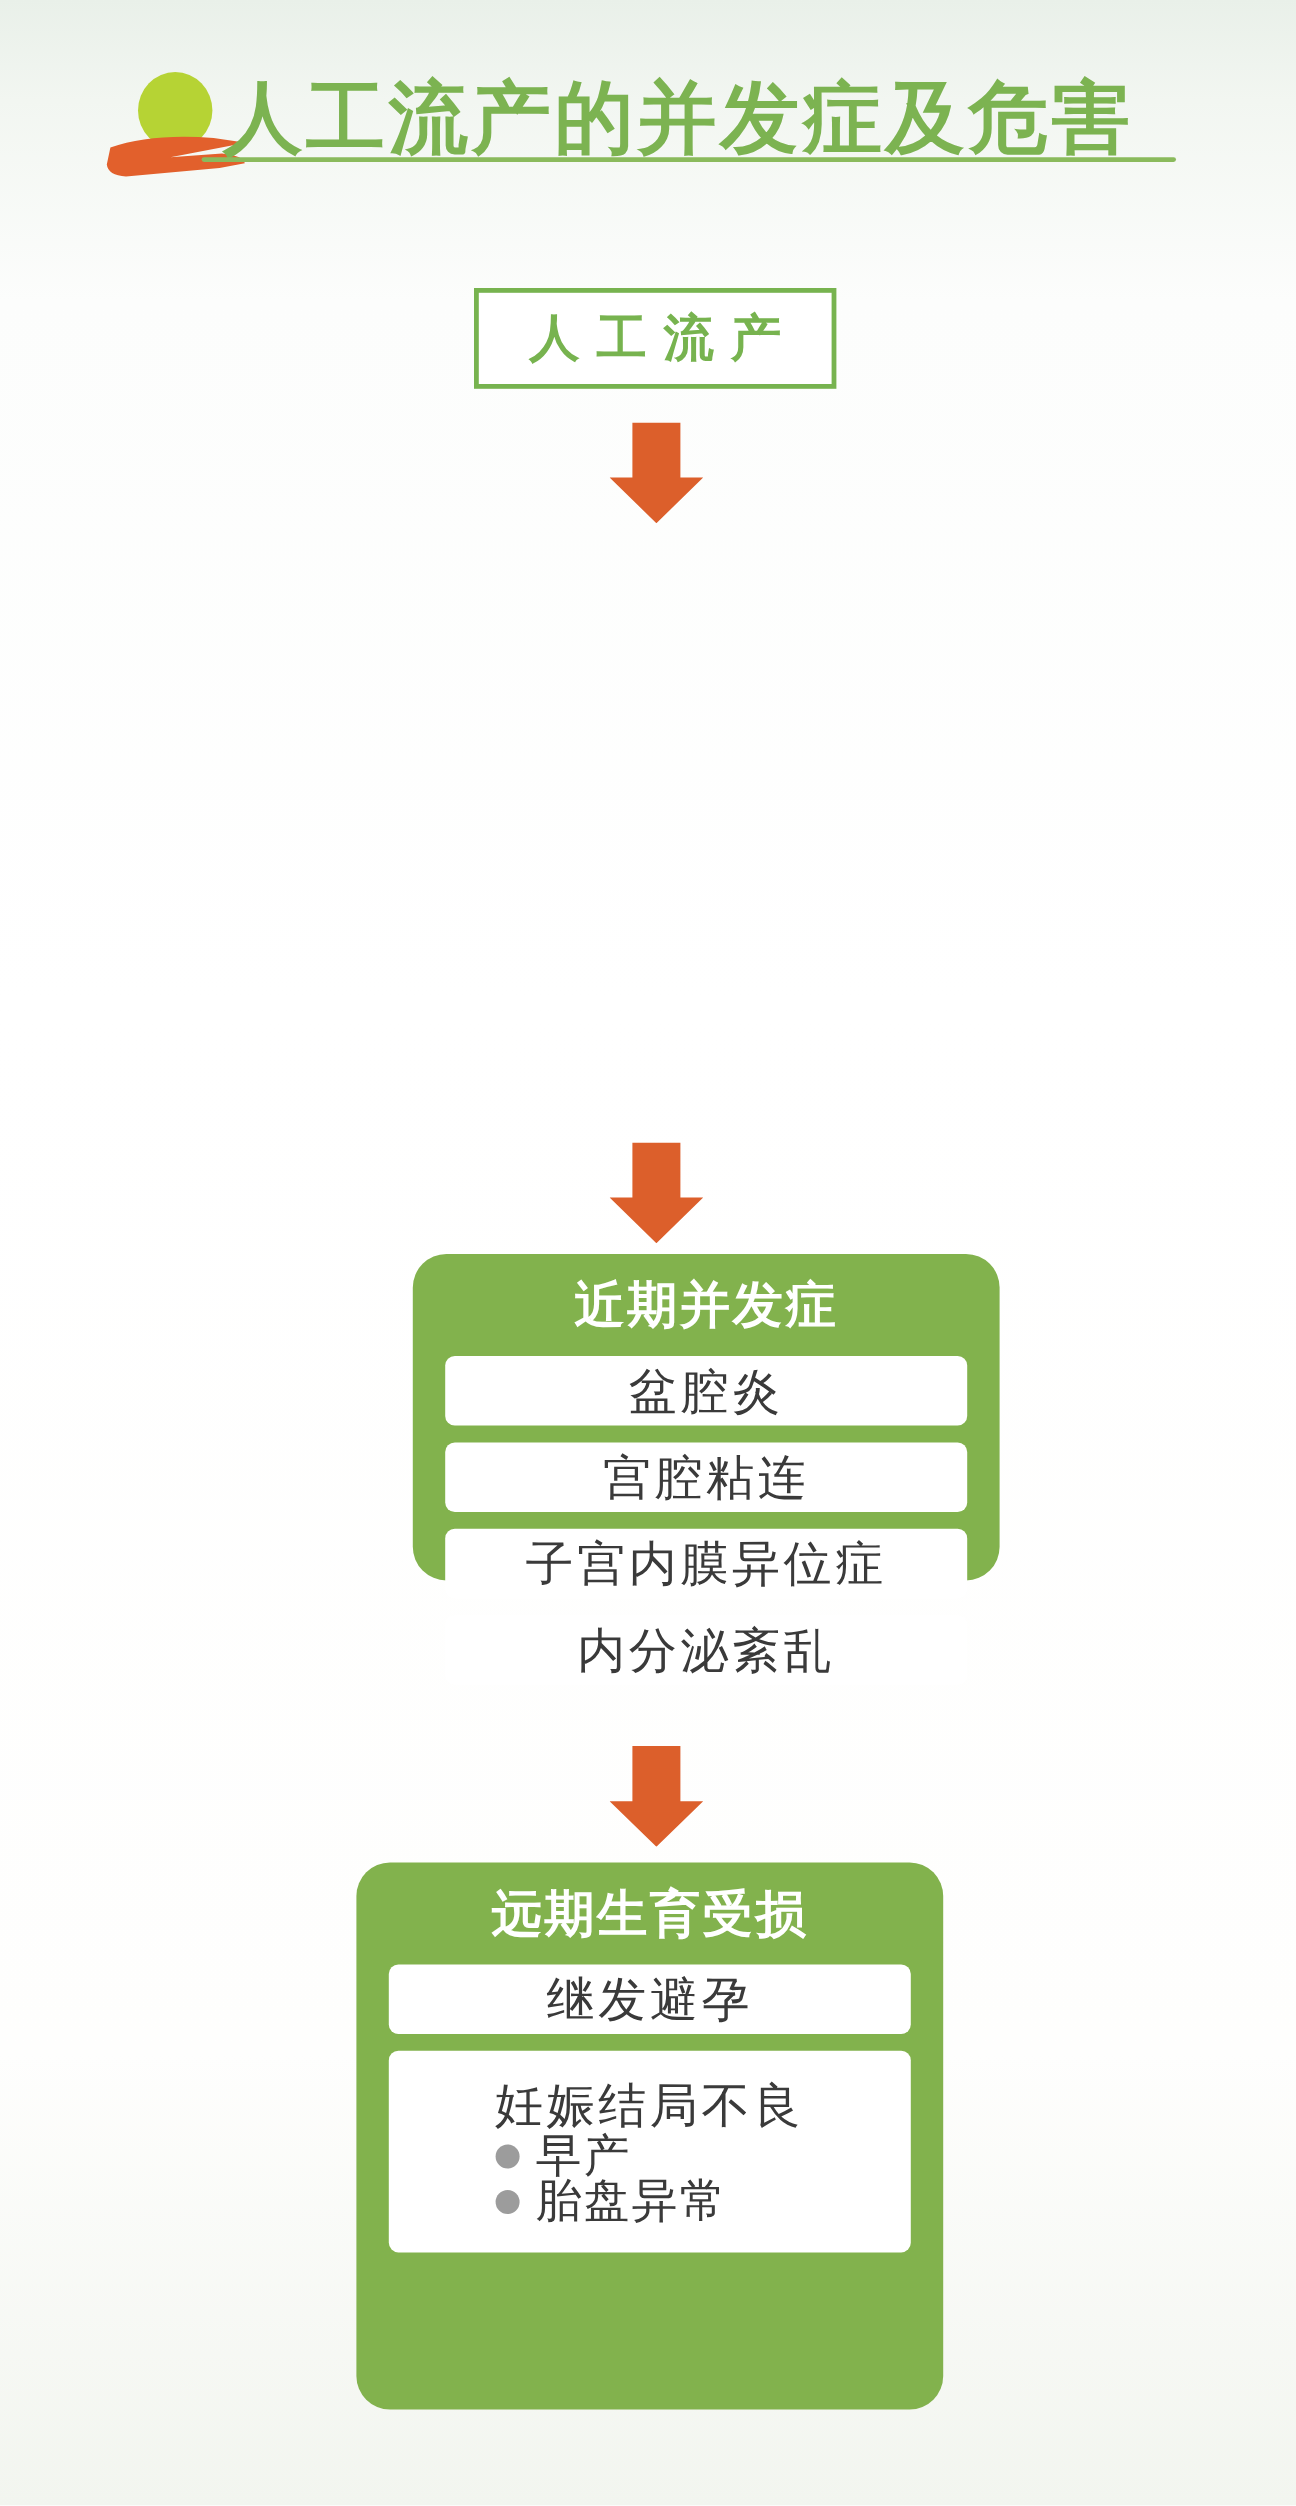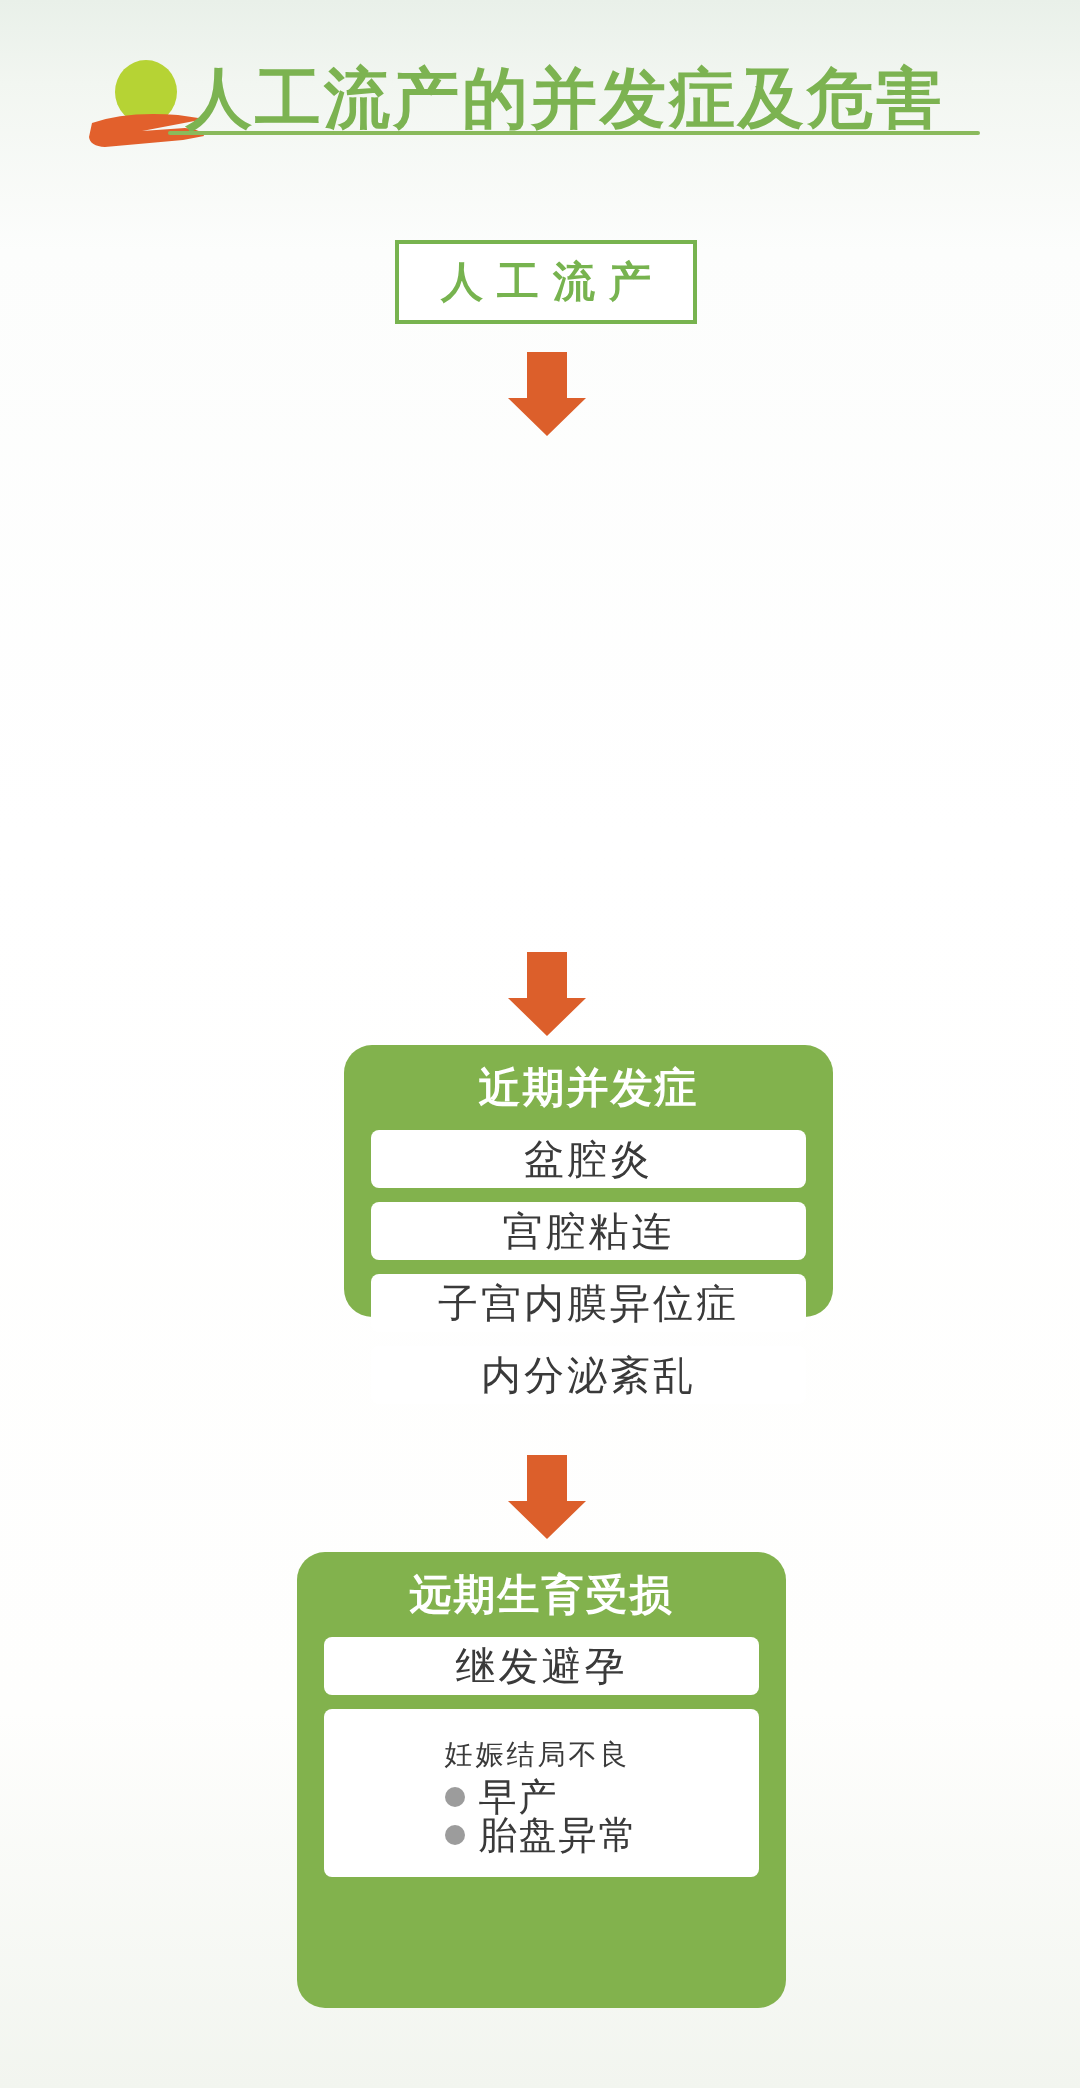--- a/index.html
+++ b/index.html
@@ -38,21 +38,21 @@
   }
   #panel-2 .panel-header,#panel-3 .panel-header{height:85px;}
   .panel-row{
     margin:0 27px 14px 27px;height:58px;background:#ffffff;border-radius:8px;
     display:flex;align-items:center;justify-content:center;
     font-size:40px;color:#3a3a3a;letter-spacing:3px;white-space:nowrap;
   }
   .panel-row.tall{height:168px;}
   .panel-row.med{height:86px;}
   .row-block{text-align:left;}
-  .row-title{font-size:28px;color:#3a3a3a;letter-spacing:3px;line-height:46px;}
+  .row-title{font-size:40px;color:#3a3a3a;letter-spacing:3px;line-height:46px;}
   .bullet-line{display:flex;align-items:center;height:38px;line-height:38px;}
   .bullet-dot{width:20px;height:20px;border-radius:50%;background:#9c9c9c;margin-right:14px;flex:0 0 auto;}
   .bullet-text{font-size:38px;color:#3a3a3a;letter-spacing:2px;}
 </style>
 </head>
 <body>
 
 <div id="canvas">
 
   <div class="logo-sun"></div>

